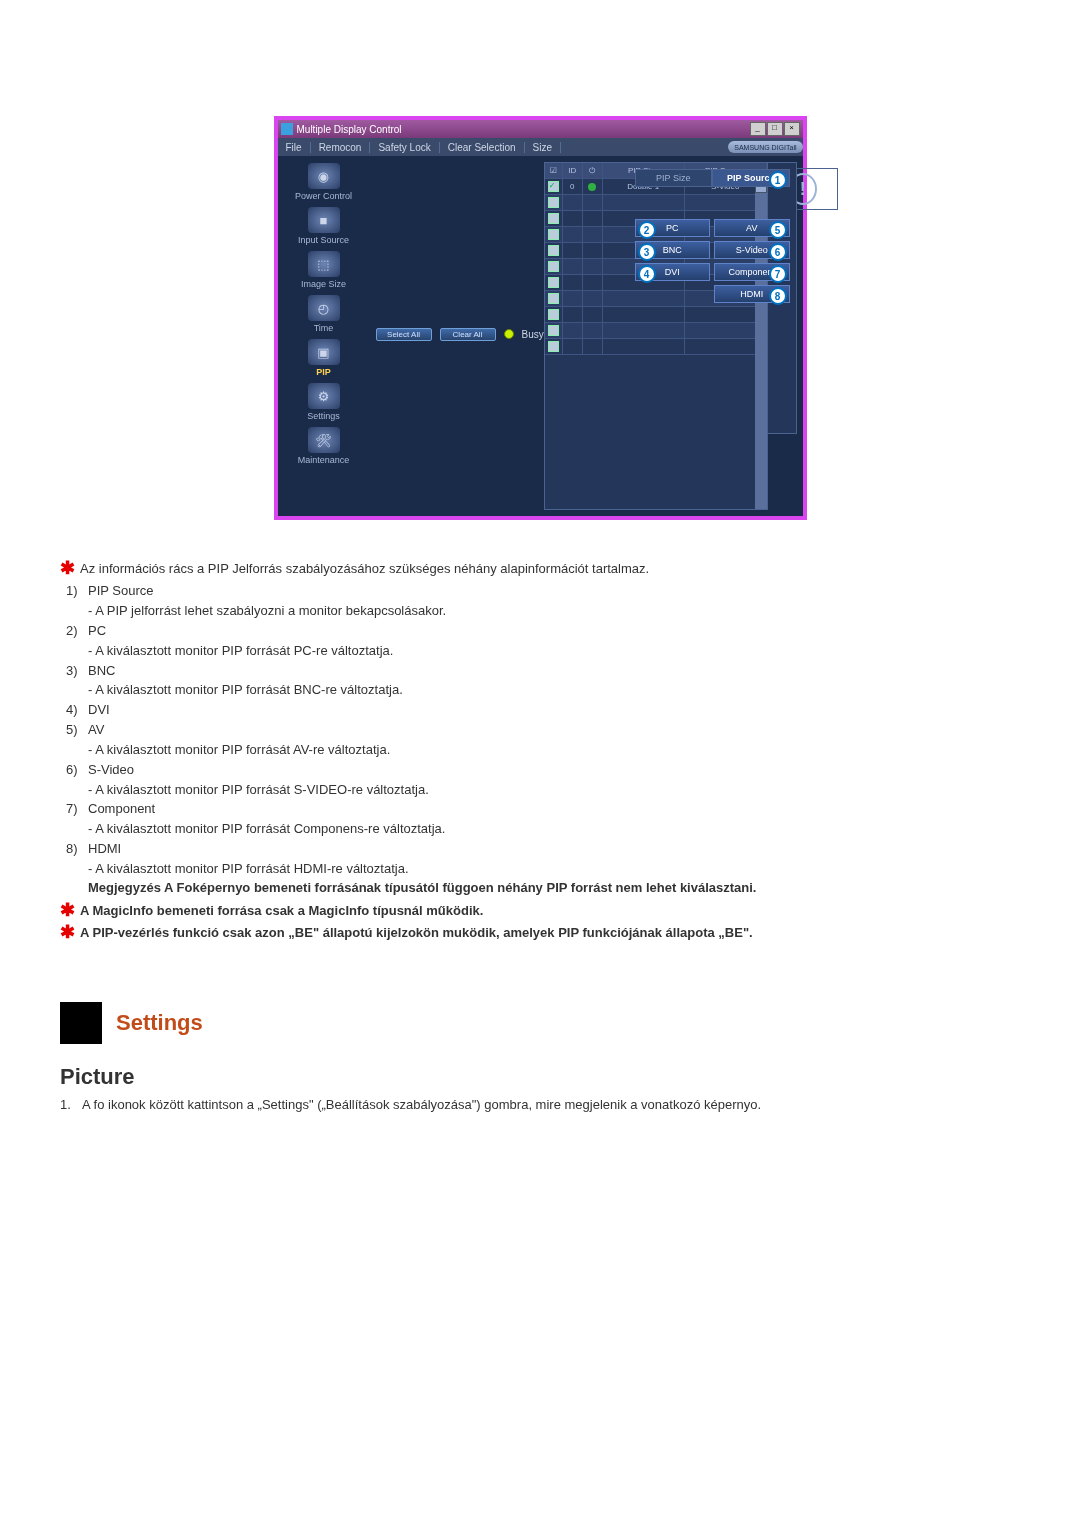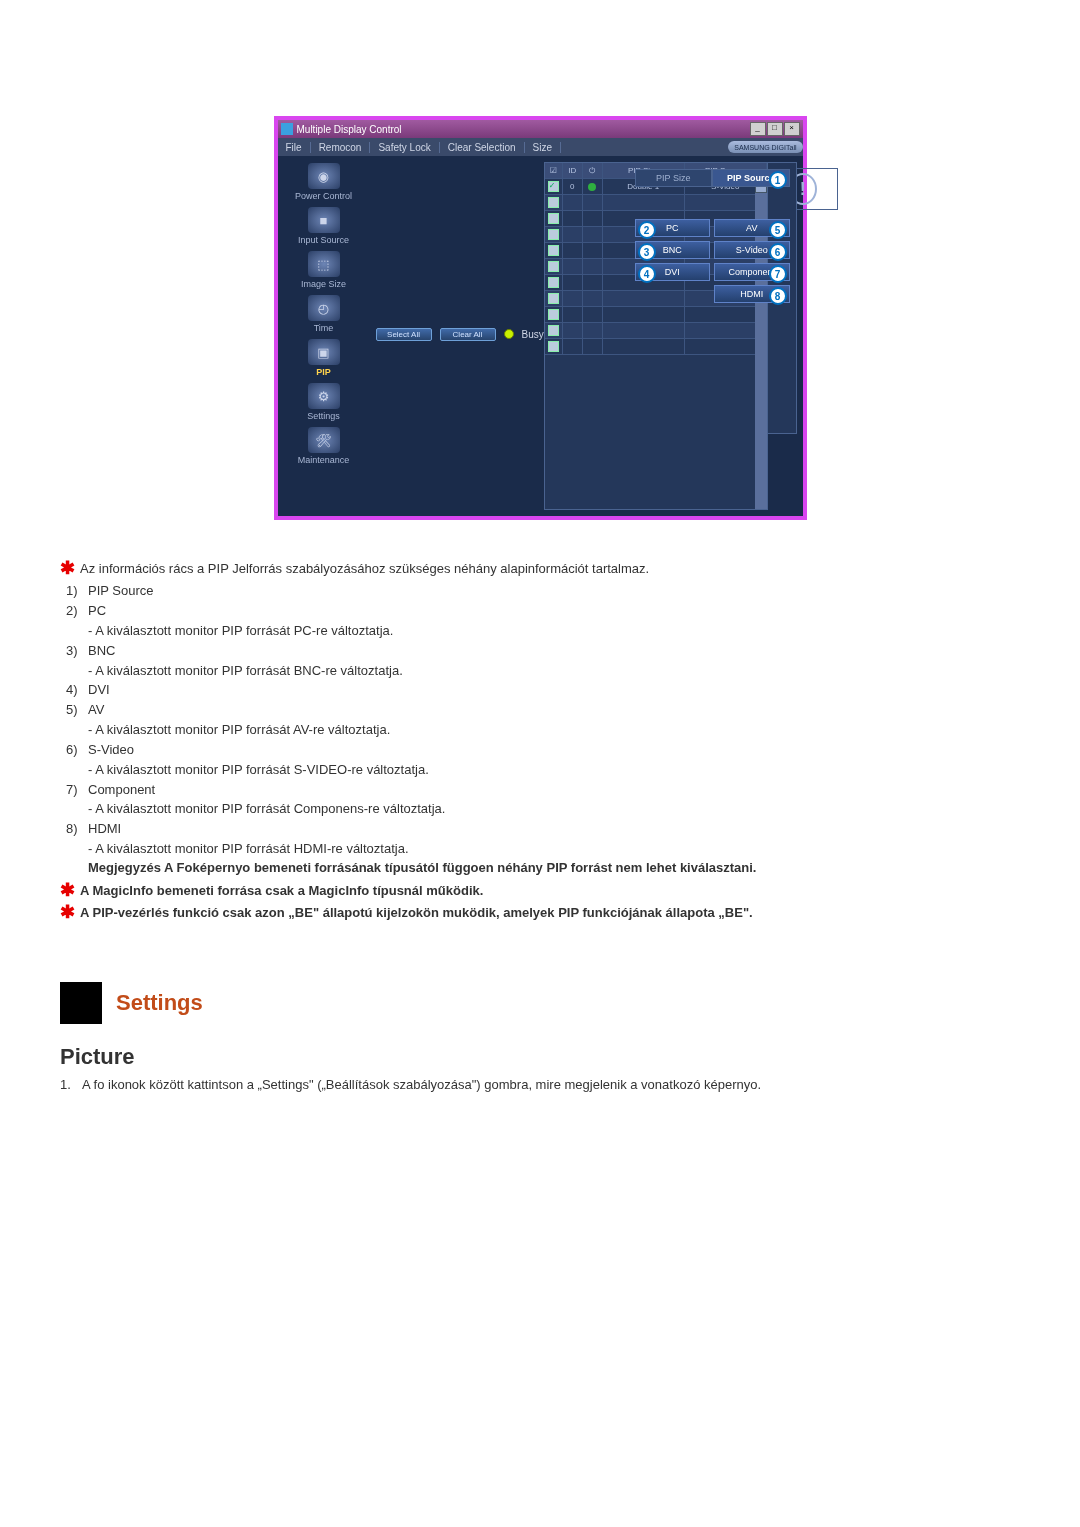--- a/index.html
+++ b/index.html
@@ -542,20 +542,21 @@
     <div class="star-text">Az információs rács a PIP Jelforrás szabályozásához szükséges néhány alapinformációt tartalmaz.</div>
   </div>
 
   <div class="numlist" id="numlist">
       <div class="item">
         <div class="num">1)</div>
         <div class="body">
           <div>PIP Source</div>
         </div>
       </div>
+      <div class="sub">- A PIP jelforrást lehet szabályozni a monitor bekapcsolásakor.</div>
       <div class="item">
         <div class="num">2)</div>
         <div class="body">
           <div>PC</div>
         </div>
       </div>
       <div class="sub">- A kiválasztott monitor PIP forrását PC-re változtatja.</div>
       <div class="item">
         <div class="num">3)</div>
         <div class="body">

